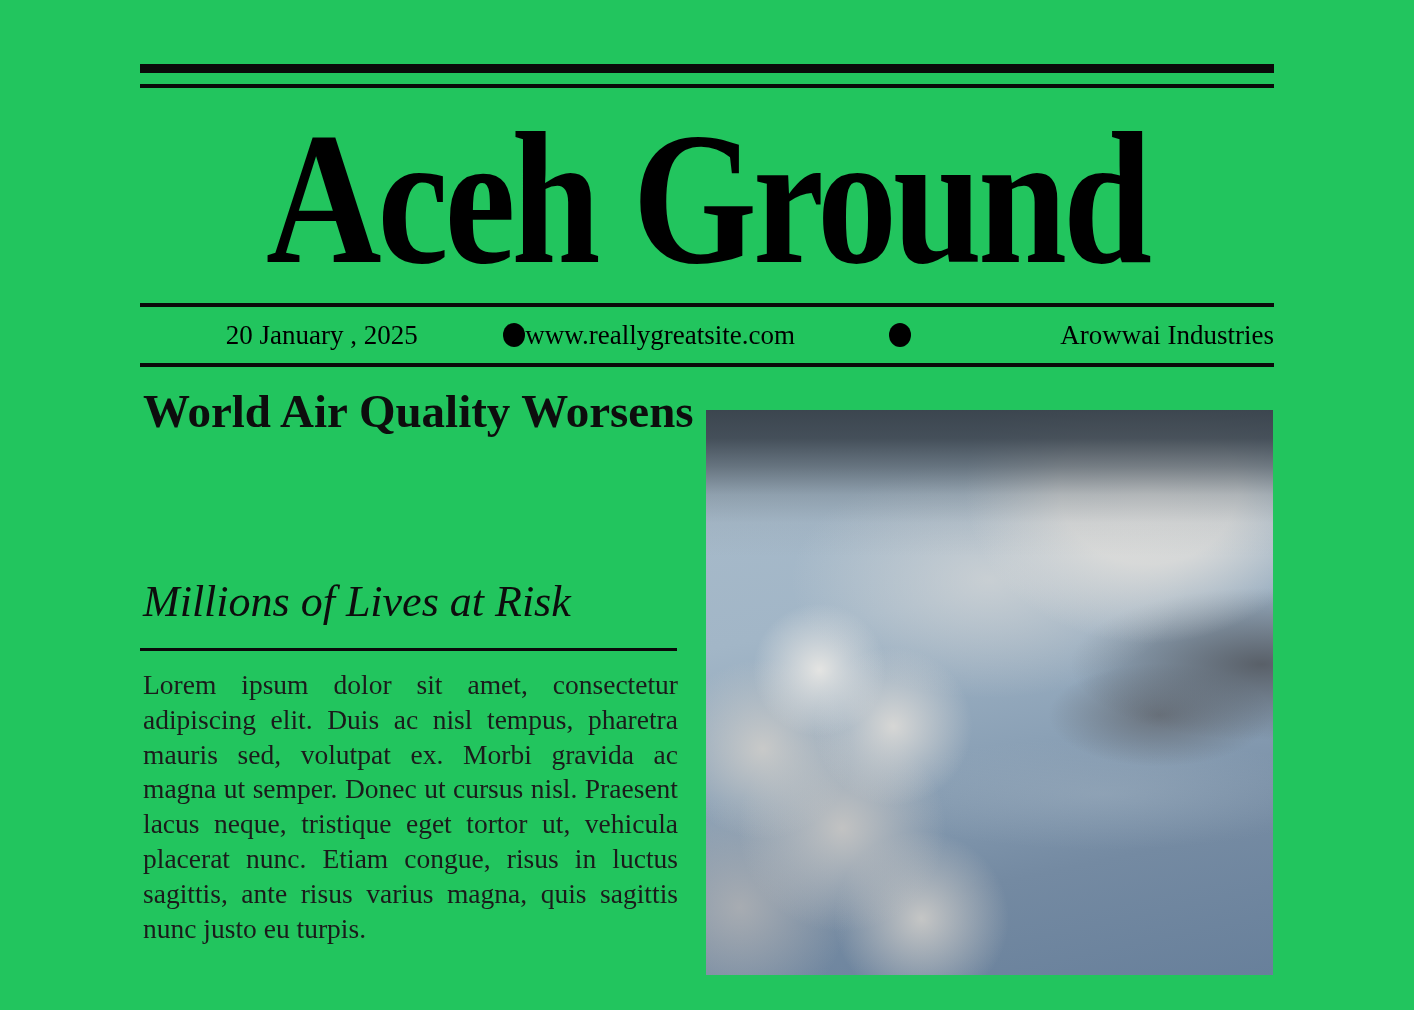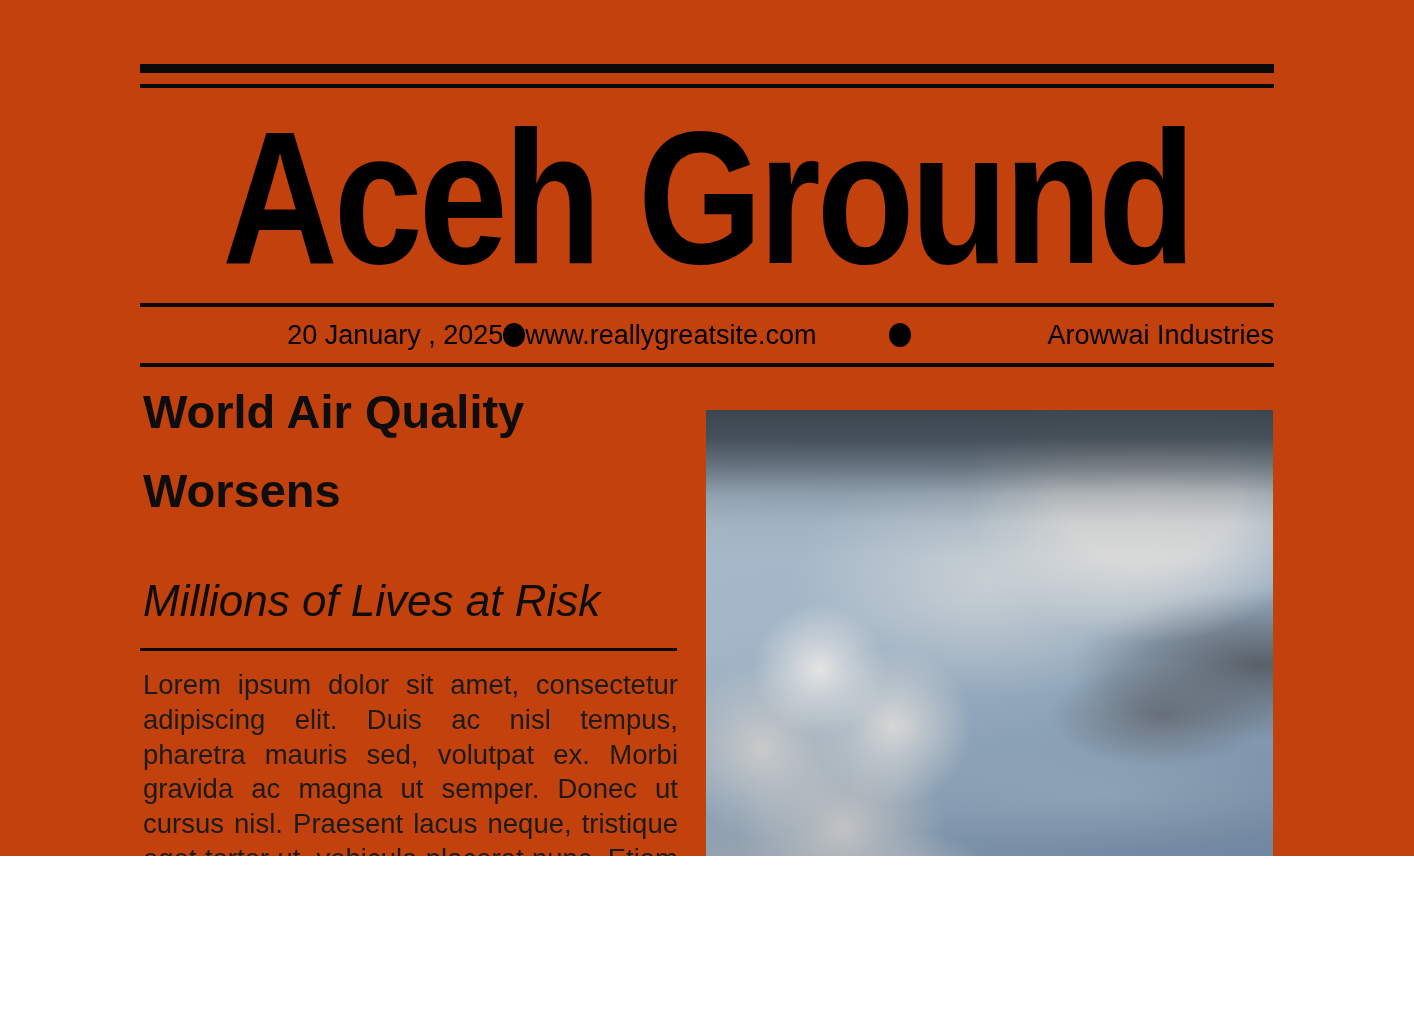--- a/index.html
+++ b/index.html
@@ -1,22 +1,22 @@
 <!DOCTYPE html>
 <html><head>
 <meta charset="utf-8">
 <style>
   html, body { margin: 0; padding: 0; background: #ffffff; }
   .page {
     position: relative;
     width: 1414px;
-    height: 856px;
-    background: #c2410c;
+    height: 1010px;
+    background: #22c55e;
     overflow: hidden;
-    font-family: Liberation Sans, sans-serif;
+    font-family: Liberation Serif, serif;
     color: #000;
   }
   .rule { position: absolute; left: 140px; width: 1134px; background: #0a0a0a; }
   .rule-top-thick  { top: 64px;  height: 9px; }
   .rule-top-thin   { top: 84px;  height: 4px; }
   .rule-mast-bottom{ top: 303px; height: 4px; }
   .rule-date-bottom{ top: 363px; height: 4px; }
 
   .masthead {
     position: absolute;
@@ -33,21 +33,21 @@
   }
 
   .dateline {
     position: absolute;
     left: 140px; top: 307px;
     width: 1134px; height: 56px;
     display: flex; align-items: center;
     font-size: 27px;
   }
   .dateline .cell { flex: 1 1 0; }
-  .cell-date    { text-align: right; }
+  .cell-date    { text-align: center; }
   .cell-website { text-align: left; }
   .cell-company { text-align: right; }
   .bullet {
     flex: 0 0 auto;
     width: 22px; height: 24px;
     border-radius: 50%;
     background: #000;
   }
 
   .headline {

